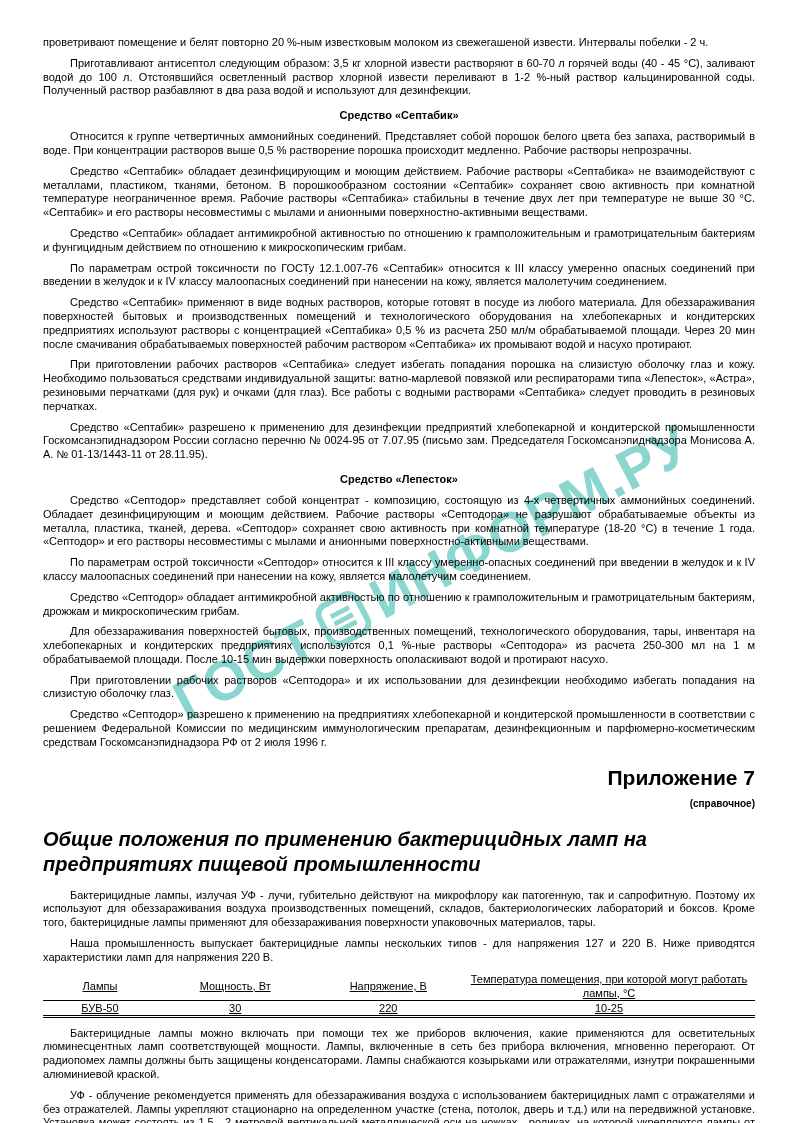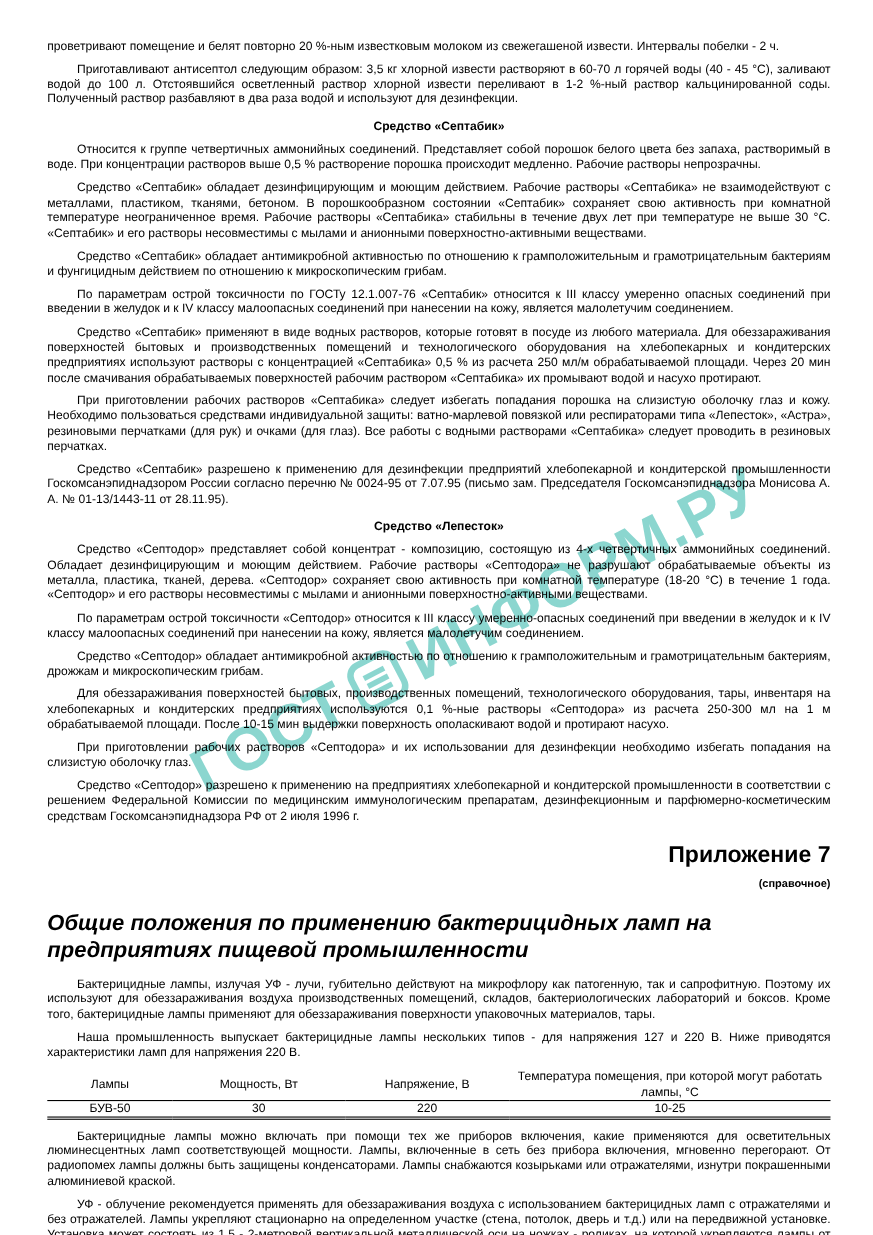--- a/index.html
+++ b/index.html
@@ -48,20 +48,21 @@
     line-height:25px;
     font-weight:700;
     text-align:left;
     margin:0 0 12px 0;
     font-style:italic;
   }
   table.lamps {
     width:100%;
     border-collapse:collapse;
     margin:3px 0 9px 0;
+    text-decoration:underline;
   }
   table.lamps th, table.lamps td {
     font-weight:400;
     font-size:11px;
     line-height:14px;
     text-align:center;
     padding:0 2px;
   }
   table.lamps thead tr { border-bottom:1px solid #000; }
   table.lamps tbody tr:first-child { border-bottom:3px double #000; }

